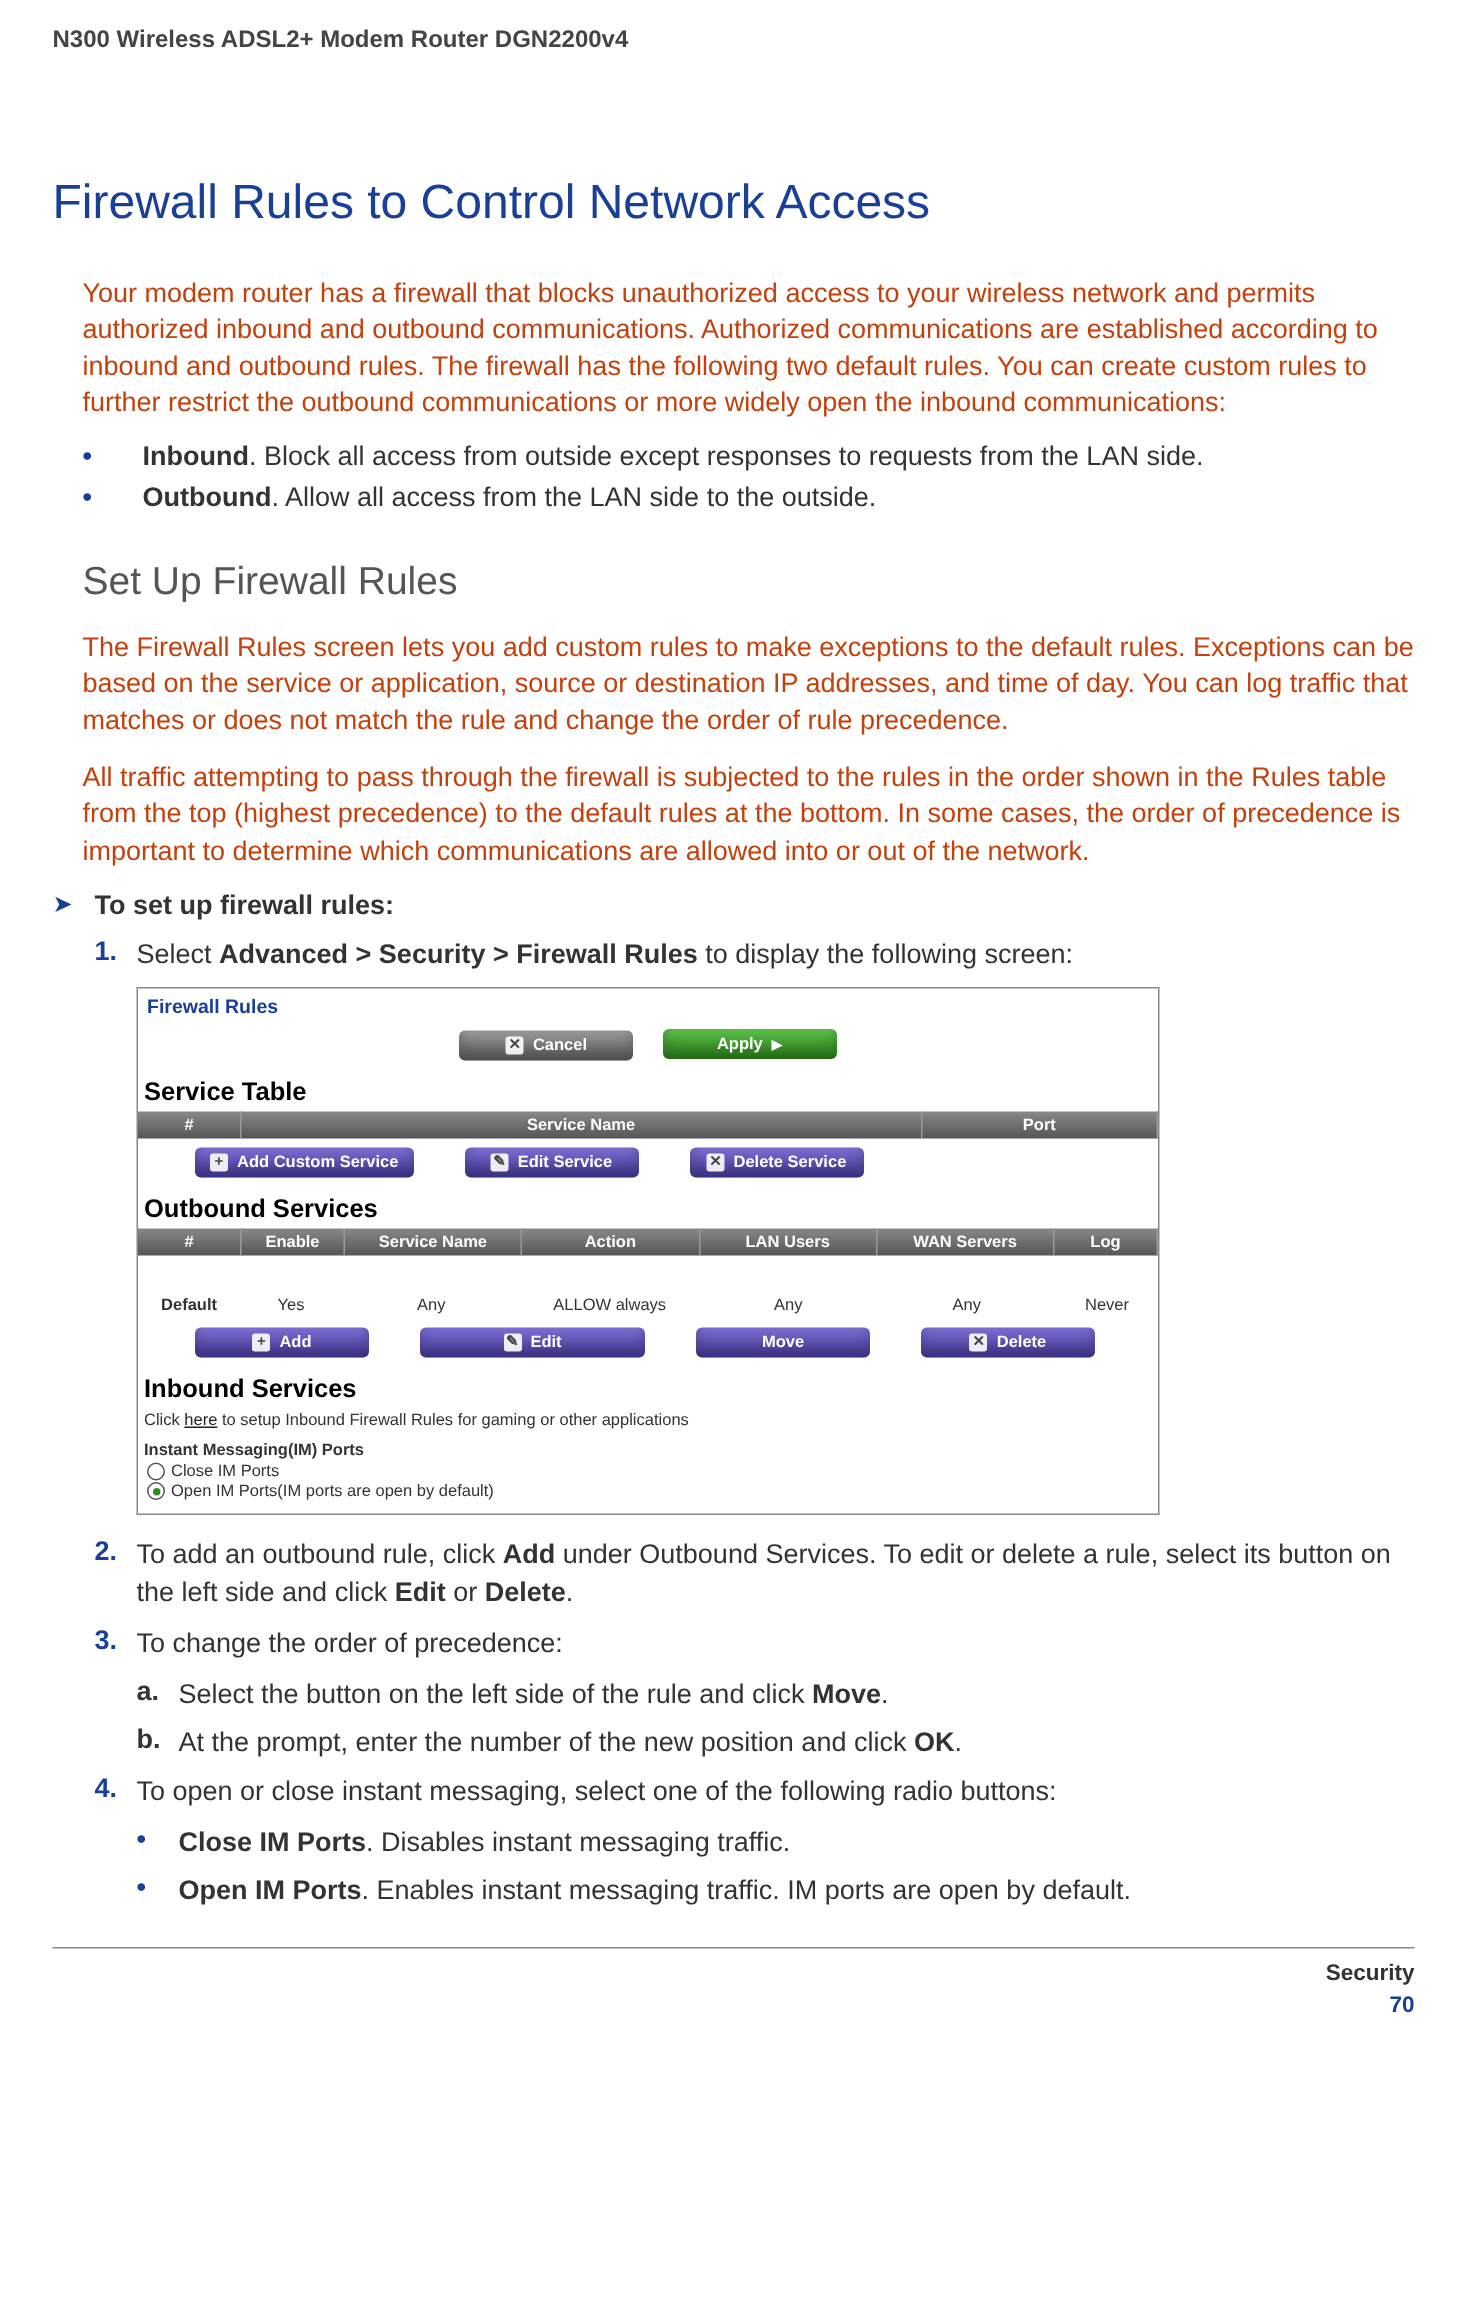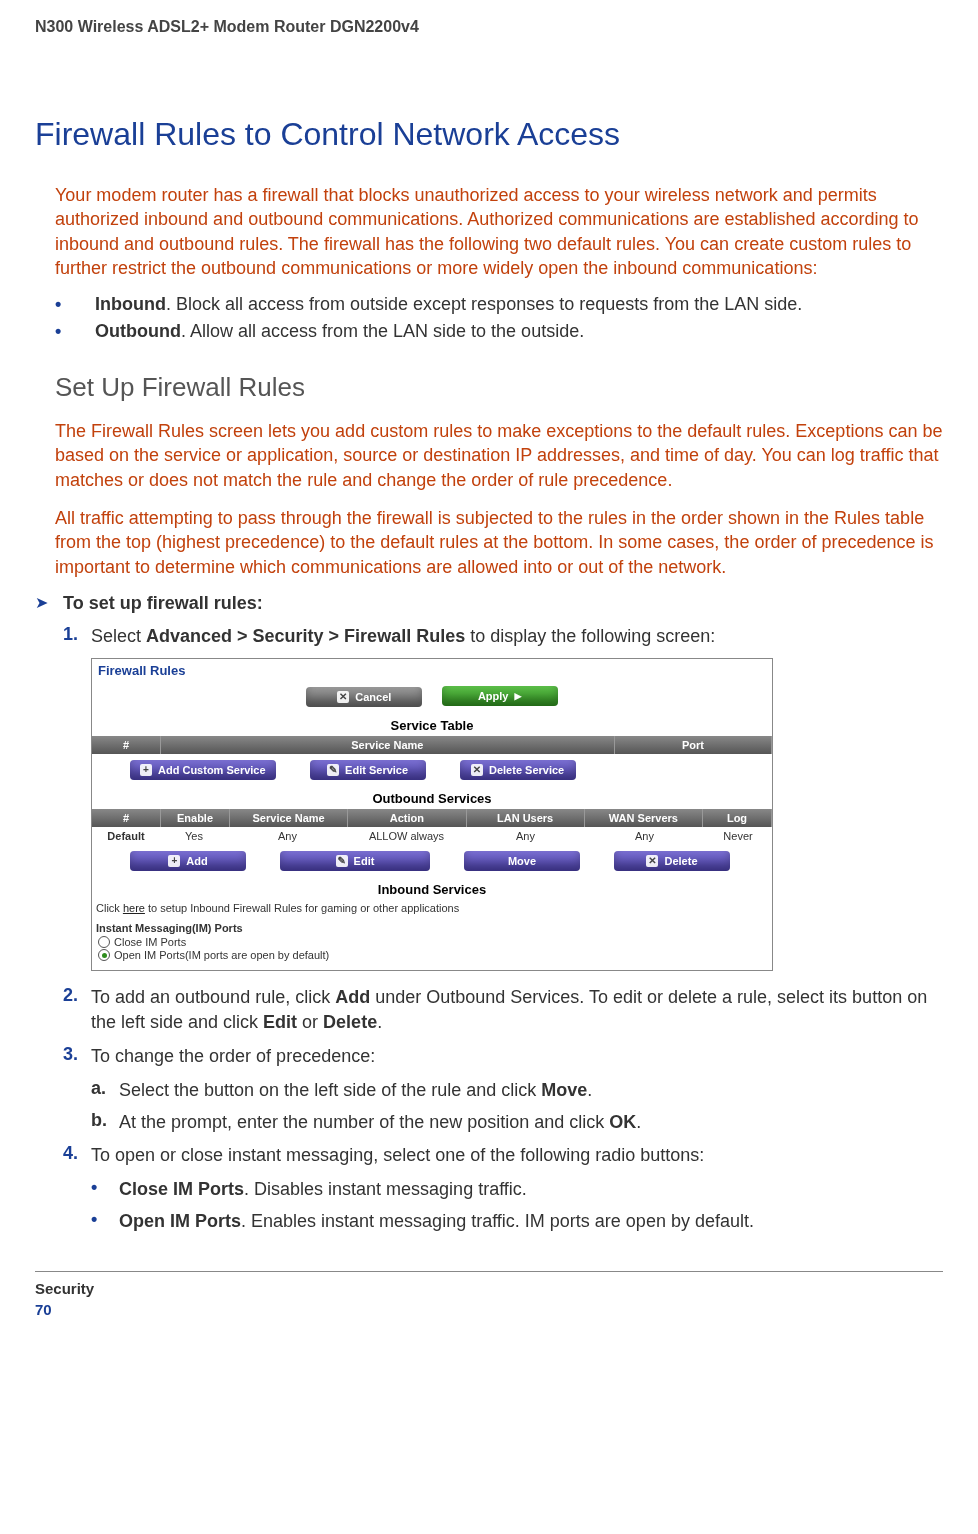--- a/index.html
+++ b/index.html
@@ -156,44 +156,44 @@
       background: rgba(255,255,255,0.9);
       border-radius: 2px;
       text-align: center;
       line-height: 12px;
       color: #444;
       font-size: 10px;
       font-weight: bold;
     }
     .ss-section-label {
       font-weight: bold;
-      font-size: 13px;
+      font-size: 17px;
       padding: 3px 4px;
       color: #000;
-      text-align: center;
     }
     .ss-grid-header {
       display: flex;
       background: linear-gradient(#888, #555);
       color: #fff;
       font-weight: bold;
       font-size: 11px;
     }
     .ss-grid-header > div {
       padding: 3px 4px;
       text-align: center;
       border-right: 1px solid #999;
     }
     .ss-row {
       display: flex;
       font-size: 11px;
     }
     .ss-row > div {
       padding: 3px 4px;
       text-align: center;
+      margin-top: 24px;
     }
     .col-sm { flex: 0 0 60px; }
     .col-md { flex: 1; }
     .ss-inbound {
       font-size: 11px;
       padding: 2px 4px 6px 4px;
       color: #333;
     }
     .ss-inbound a { color: #222; text-decoration: underline; }
     .ss-im {
@@ -228,23 +228,23 @@
     }
     .btn-bar {
       display: flex;
       gap: 18px;
       justify-content: flex-start;
       padding: 6px 0 8px 30px;
     }
 
     .footer {
       border-top: 1px solid #888;
-      margin-top: 37px;
+      margin-top: 25px;
       padding-top: 8px;
-      text-align: left;
+      text-align: right;
     }
     .footer-label {
       font-weight: bold;
       font-size: 15px;
       color: #333;
     }
     .footer-page {
       font-weight: bold;
       font-size: 15px;
       color: #1a3f96;

